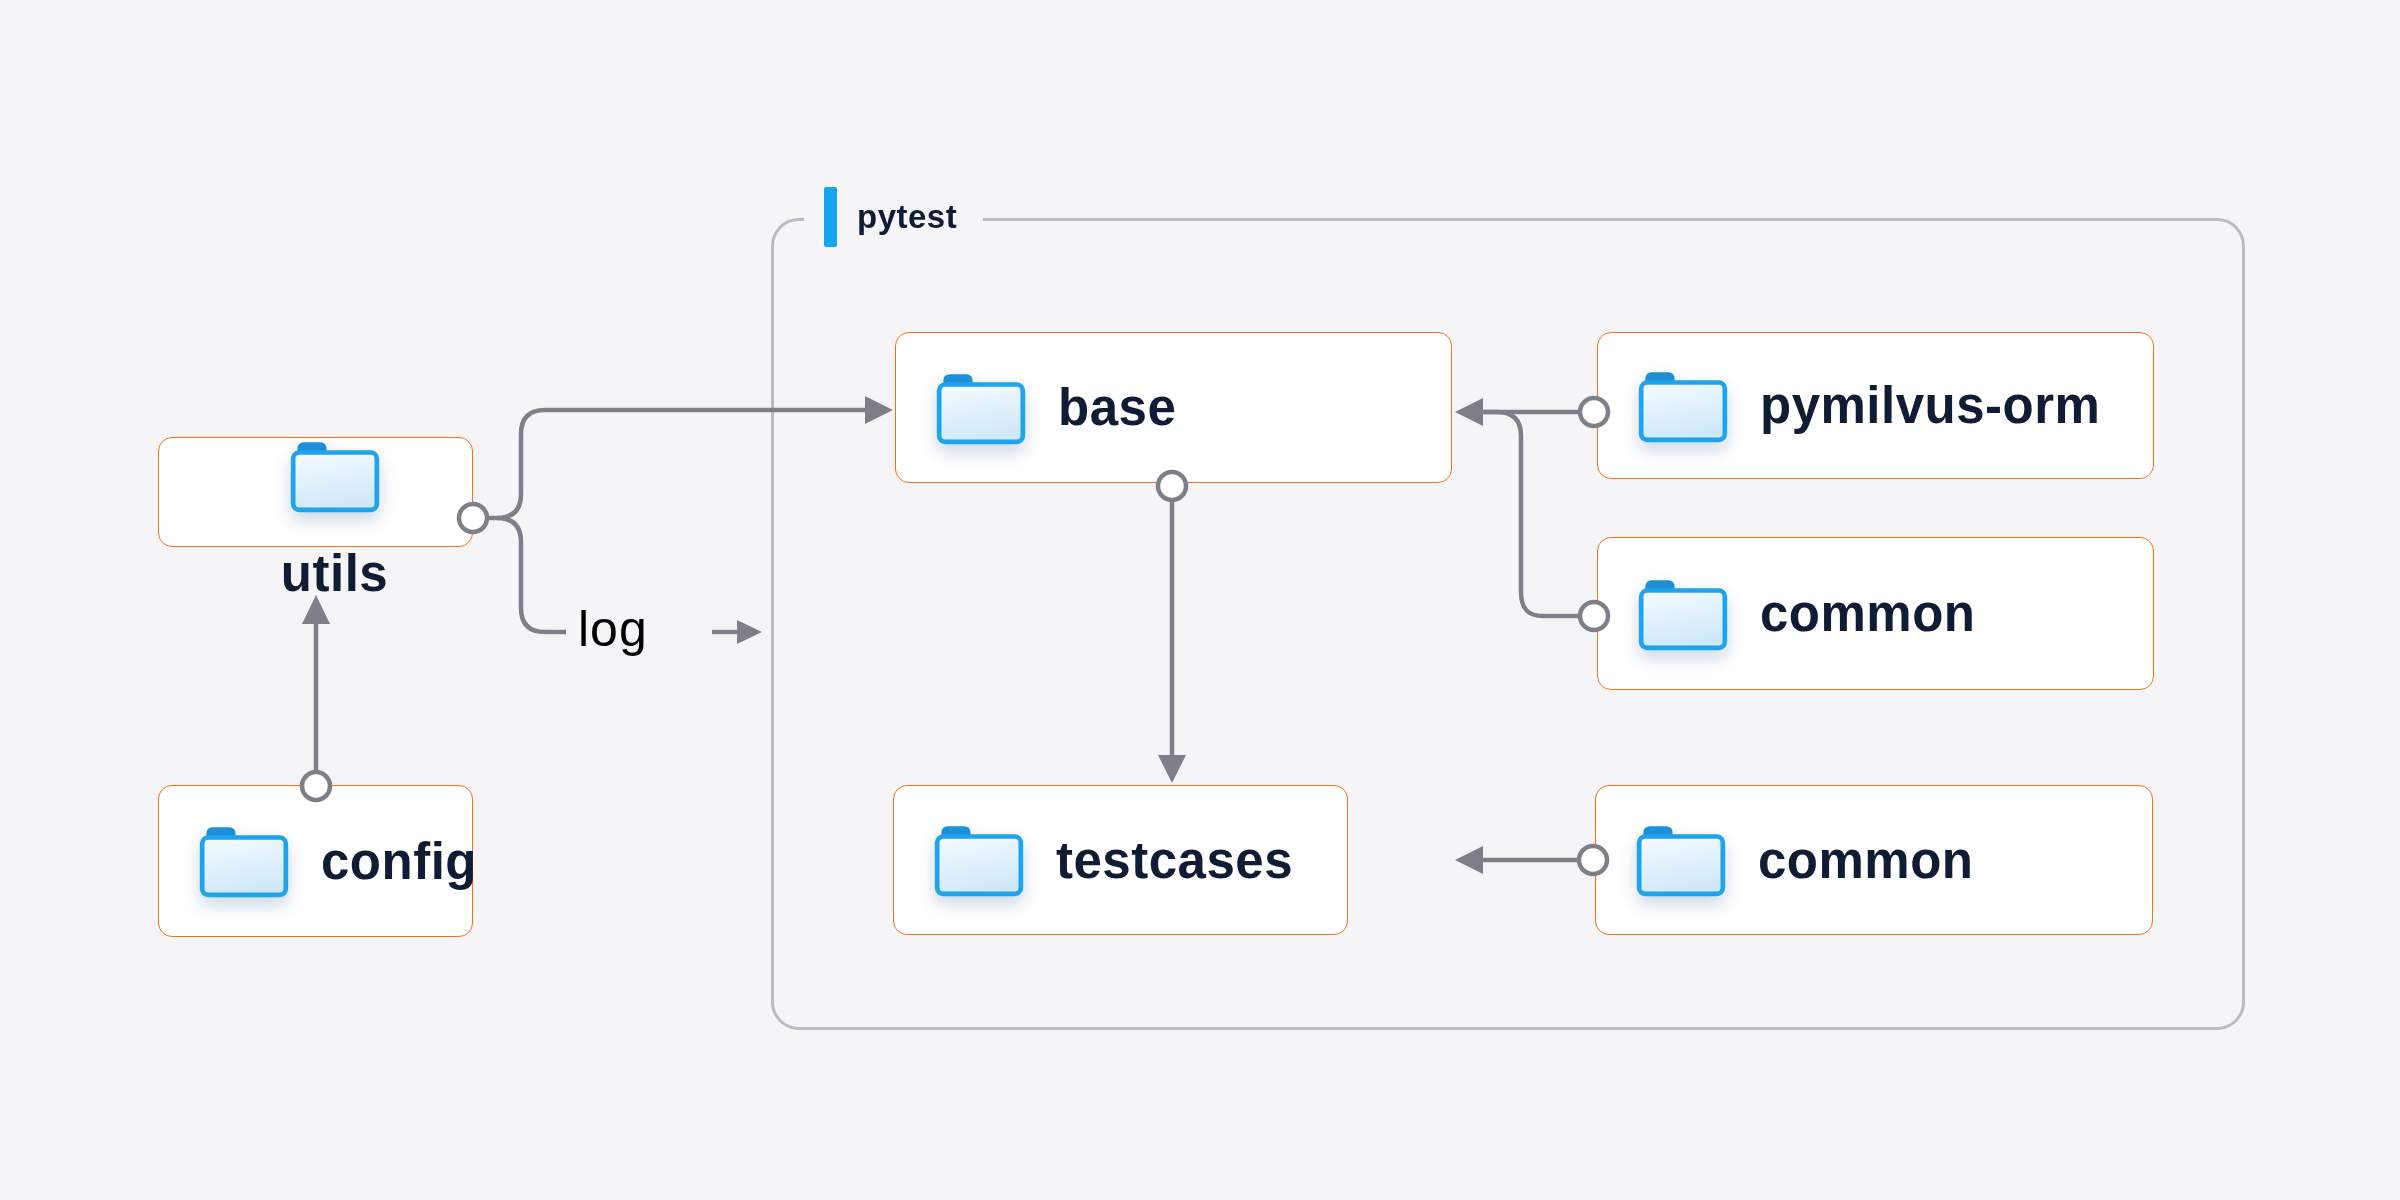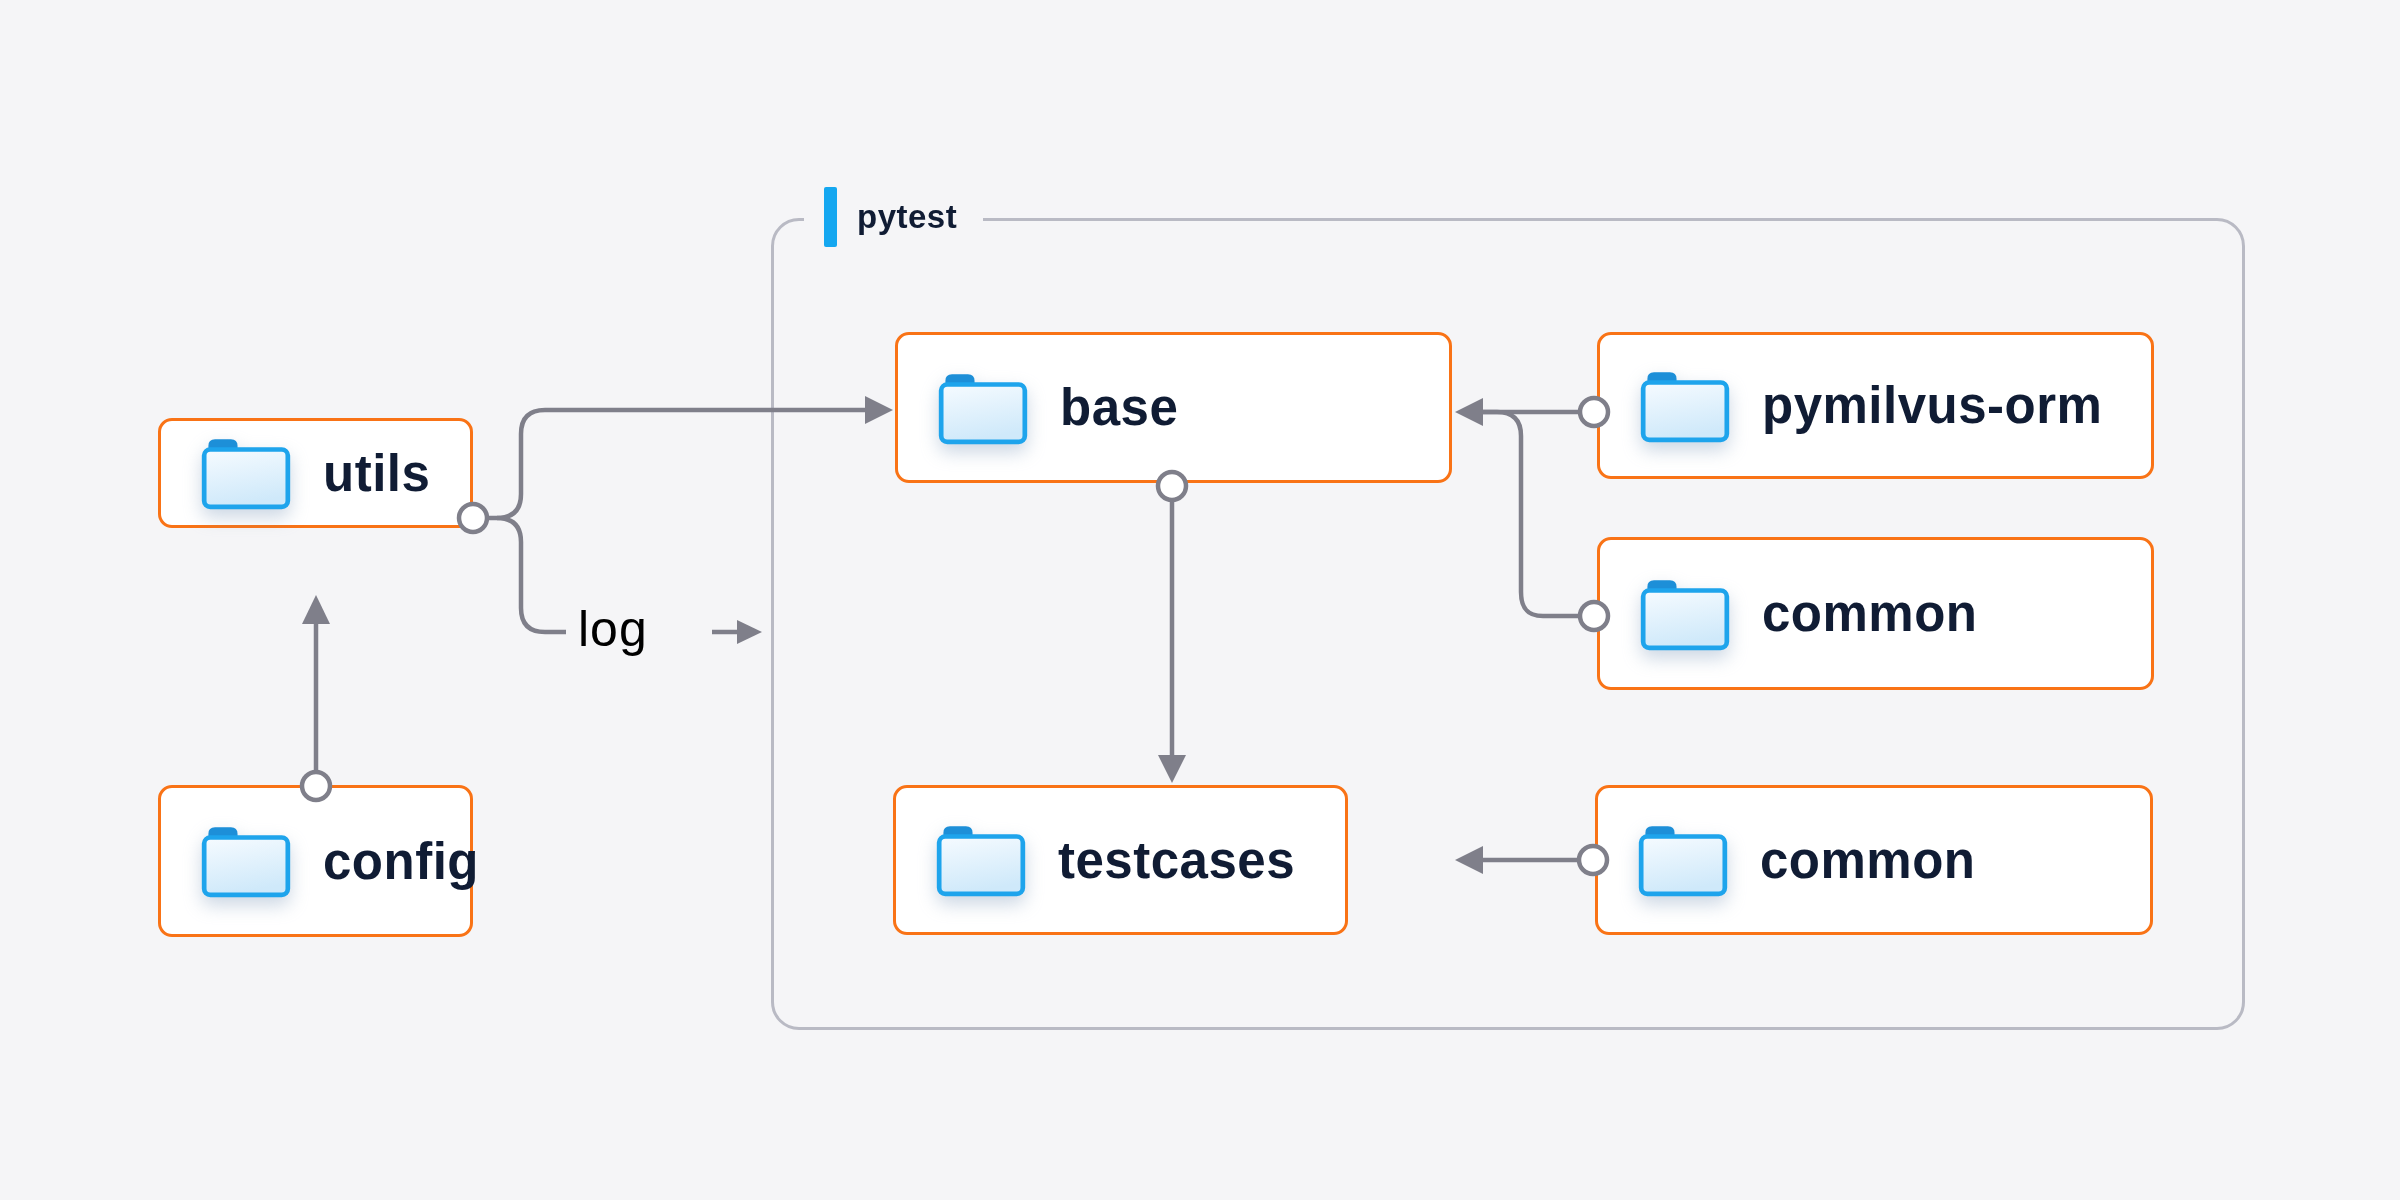--- a/index.html
+++ b/index.html
@@ -48,21 +48,21 @@
   .group-label .group-title {
     font-size: 33px;
     font-weight: 700;
     color: #101c34;
     letter-spacing: 0.5px;
   }
   
   .node {
     position: absolute;
     background: #ffffff;
-    border: 3px solid #f97316;
+    border: 1px solid #f97316;
     border-radius: 14px;
     box-sizing: border-box;
     display: flex;
     align-items: center;
     padding-left: 38px;
     gap: 30px;
     z-index: 2;
   }
   .node .label {
     font-size: 51px;
@@ -70,21 +70,21 @@
     color: #101c34;
     letter-spacing: 0.5px;
     white-space: nowrap;
   }
   .folder {
     width: 94px;
     height: 76px;
     flex: 0 0 auto;
     filter: drop-shadow(0px 8px 9px rgba(120, 150, 185, 0.38));
   }
-  #node-utils      { left: 158px;  top: 418px; width: 315px; height: 110px; }
+  #node-utils      { left: 158px;  top: 437px; width: 315px; height: 110px; flex-direction: column; }
   #node-config     { left: 158px;  top: 785px; width: 315px; height: 152px; }
   #node-base       { left: 895px;  top: 332px; width: 557px; height: 151px; }
   #node-testcases  { left: 893px;  top: 785px; width: 455px; height: 150px; text-align: right; }
   #node-pymilvus   { left: 1597px; top: 332px; width: 557px; height: 147px; }
   #node-check      { left: 1597px; top: 537px; width: 557px; height: 153px; }
   #node-common     { left: 1595px; top: 785px; width: 558px; height: 150px; }
   
   svg.overlay {
     position: absolute;
     left: 0; top: 0;

